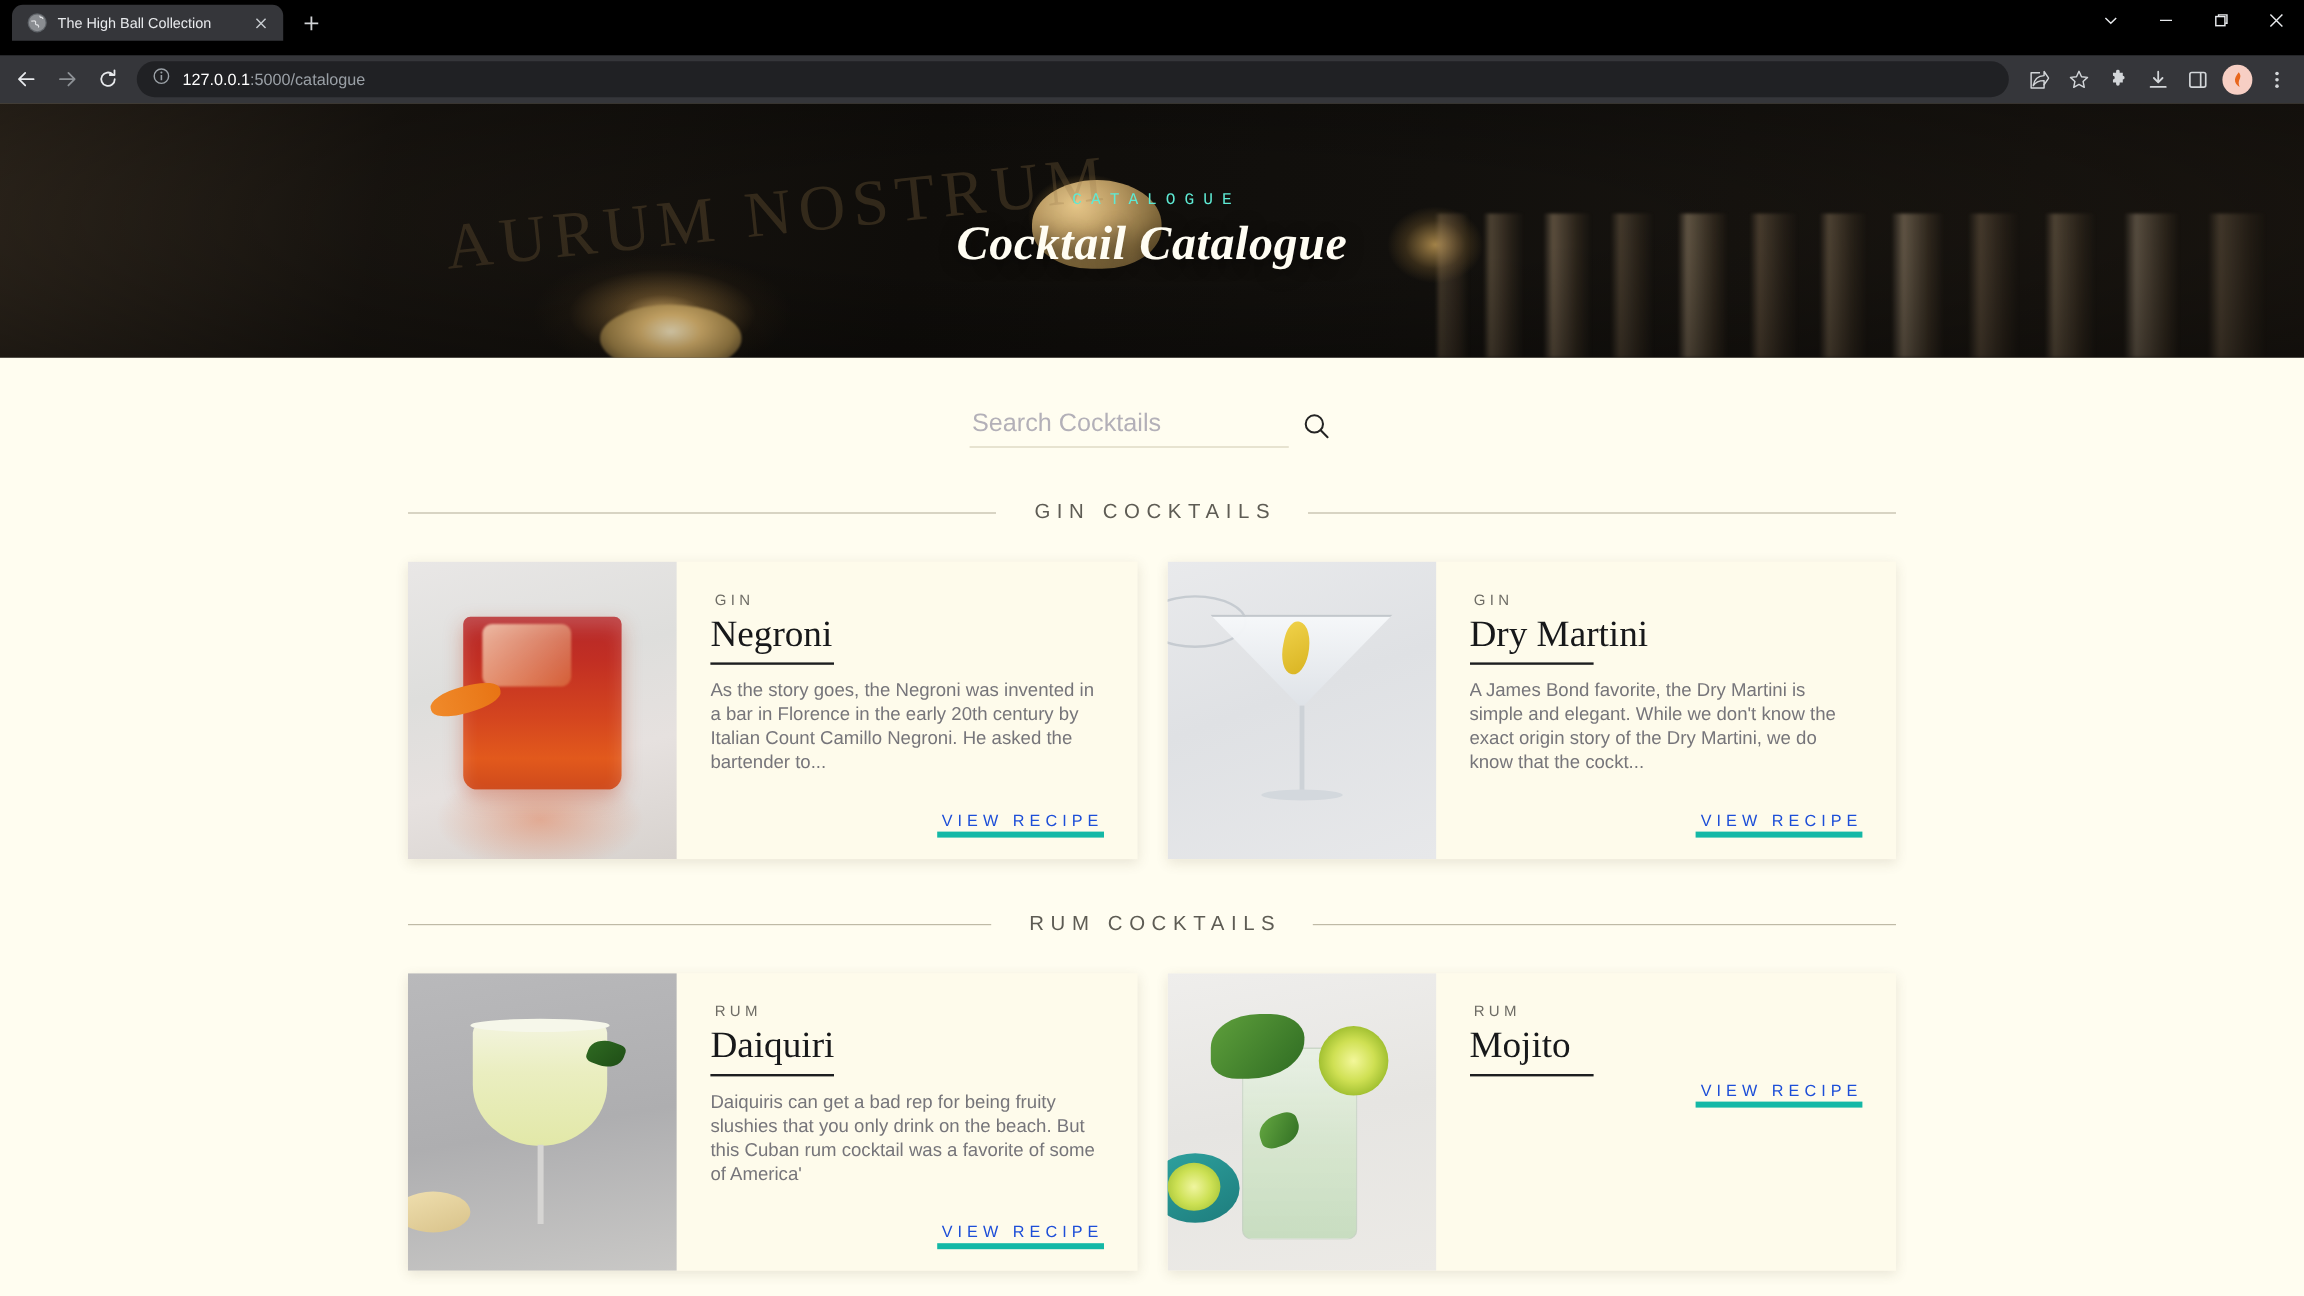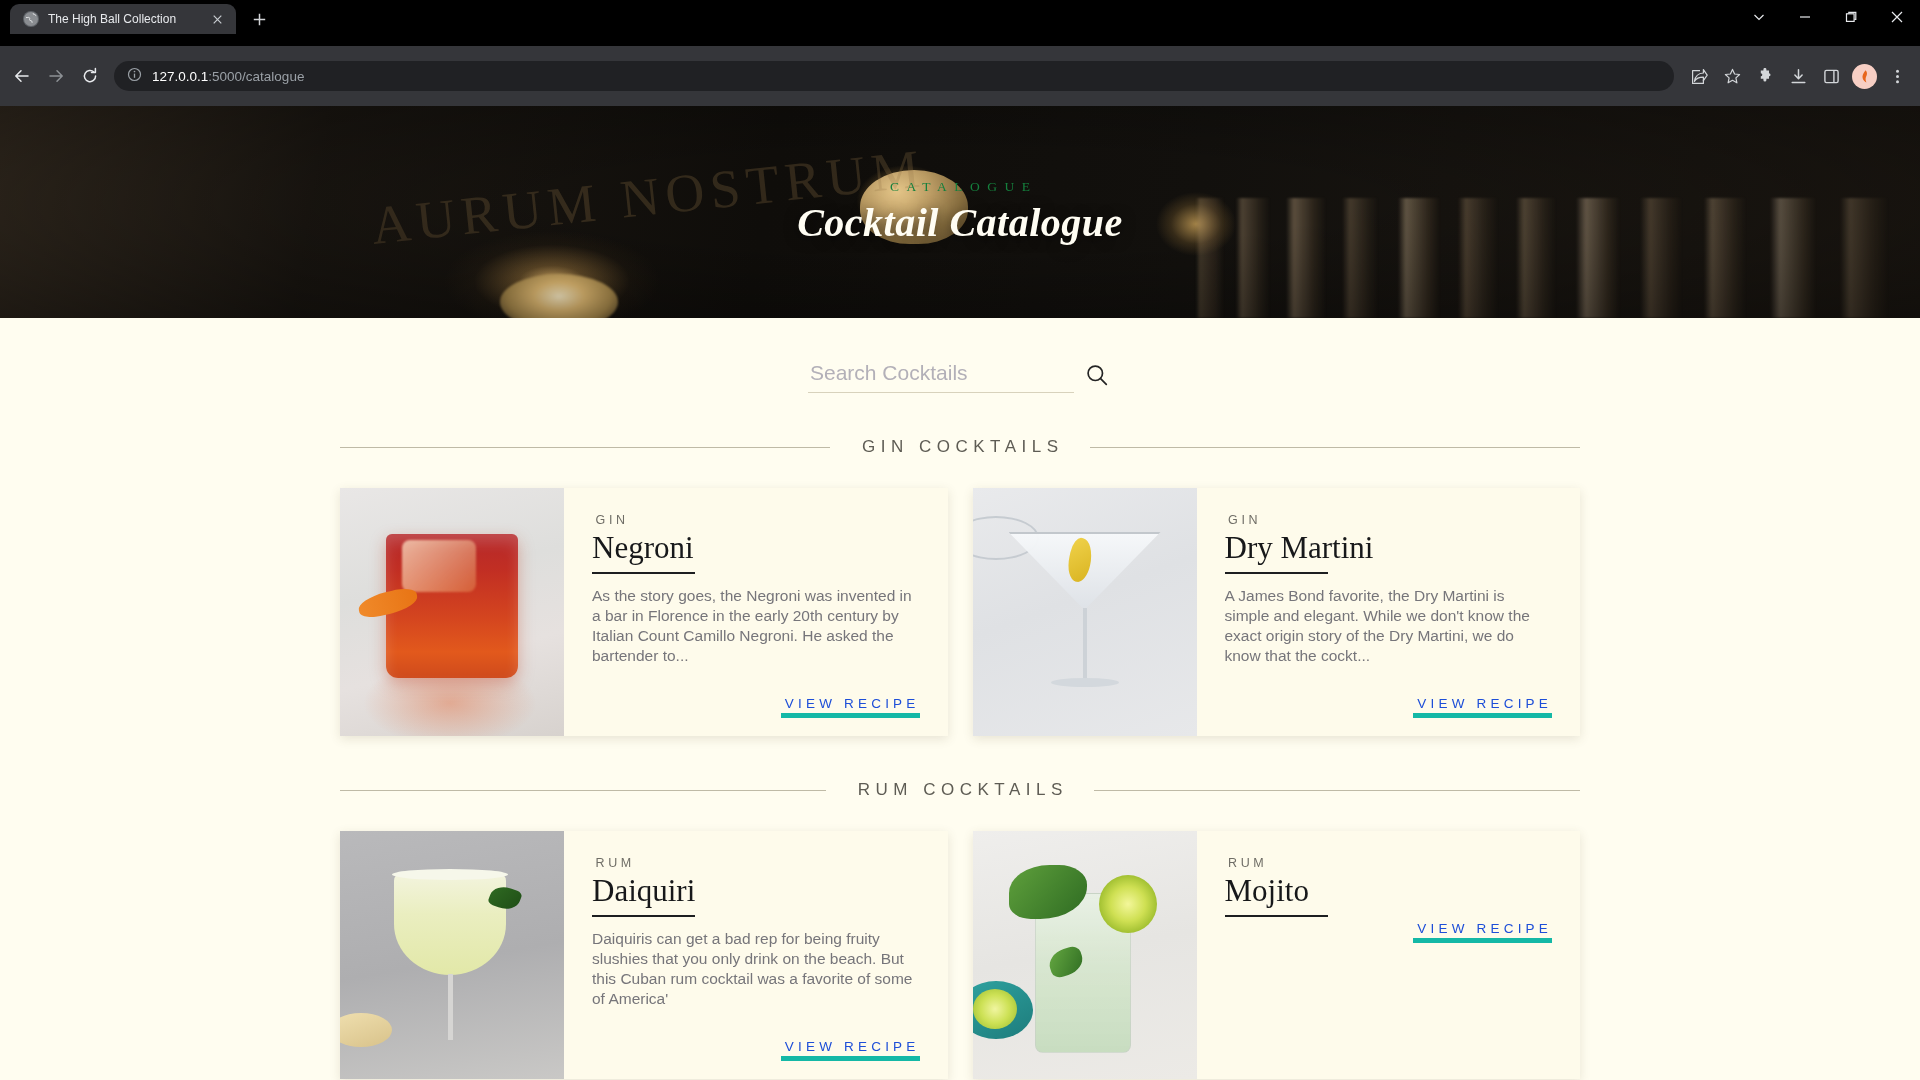--- a/index.html
+++ b/index.html
@@ -77,21 +77,21 @@
     display: flex;
     align-items: center;
   }
   .wc {
     width: 46px; height: 34px;
     display: flex; align-items: center; justify-content: center;
     color: #e8eaed;
   }
 
   .toolbar {
-    height: 60px;
+    height: 40px;
     background: #35363A;
     display: flex;
     align-items: center;
     padding: 0 8px 0 6px;
     gap: 2px;
     flex: none;
   }
   .navbtn {
     width: 32px; height: 32px;
     display: flex; align-items: center; justify-content: center;
@@ -218,24 +218,24 @@
   .hero-inner {
     position: relative;
     height: 100%;
     display: flex;
     flex-direction: column;
     align-items: center;
     justify-content: center;
     gap: 6px;
   }
   .hero-eyebrow {
-    font-family: Liberation Serif, serif;
+    font-family: Liberation Mono, monospace;
     font-size: 13.5px;
     letter-spacing: 7.5px;
-    color: #15803d;
+    color: #5eead4;
     text-indent: 7.5px;
   }
   .hero-title {
     font-family: "Liberation Serif", serif;
     font-style: italic;
     font-size: 40px;
     line-height: 1.08;
     color: #FFFDF3;
     letter-spacing: 0.5px;
     text-shadow: 0 2px 14px rgba(0,0,0,0.55);

